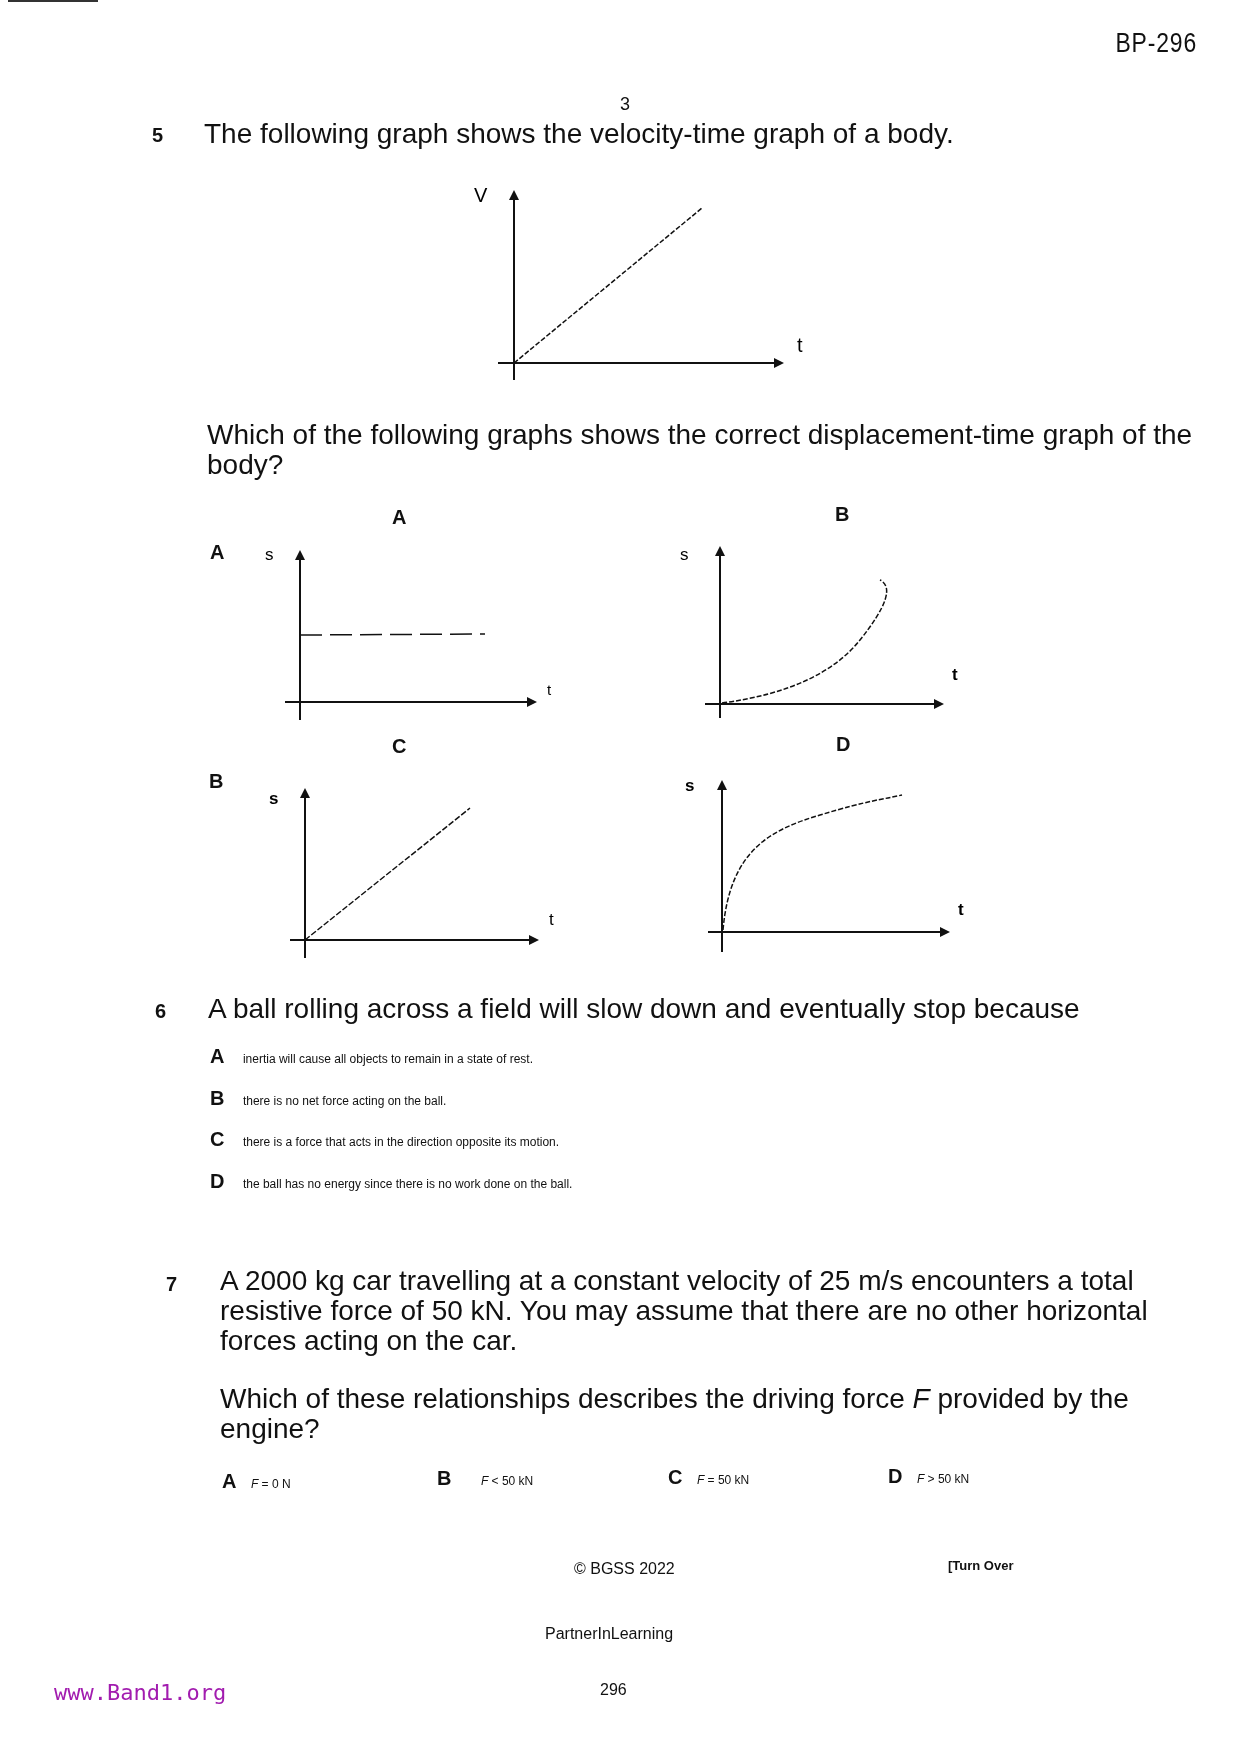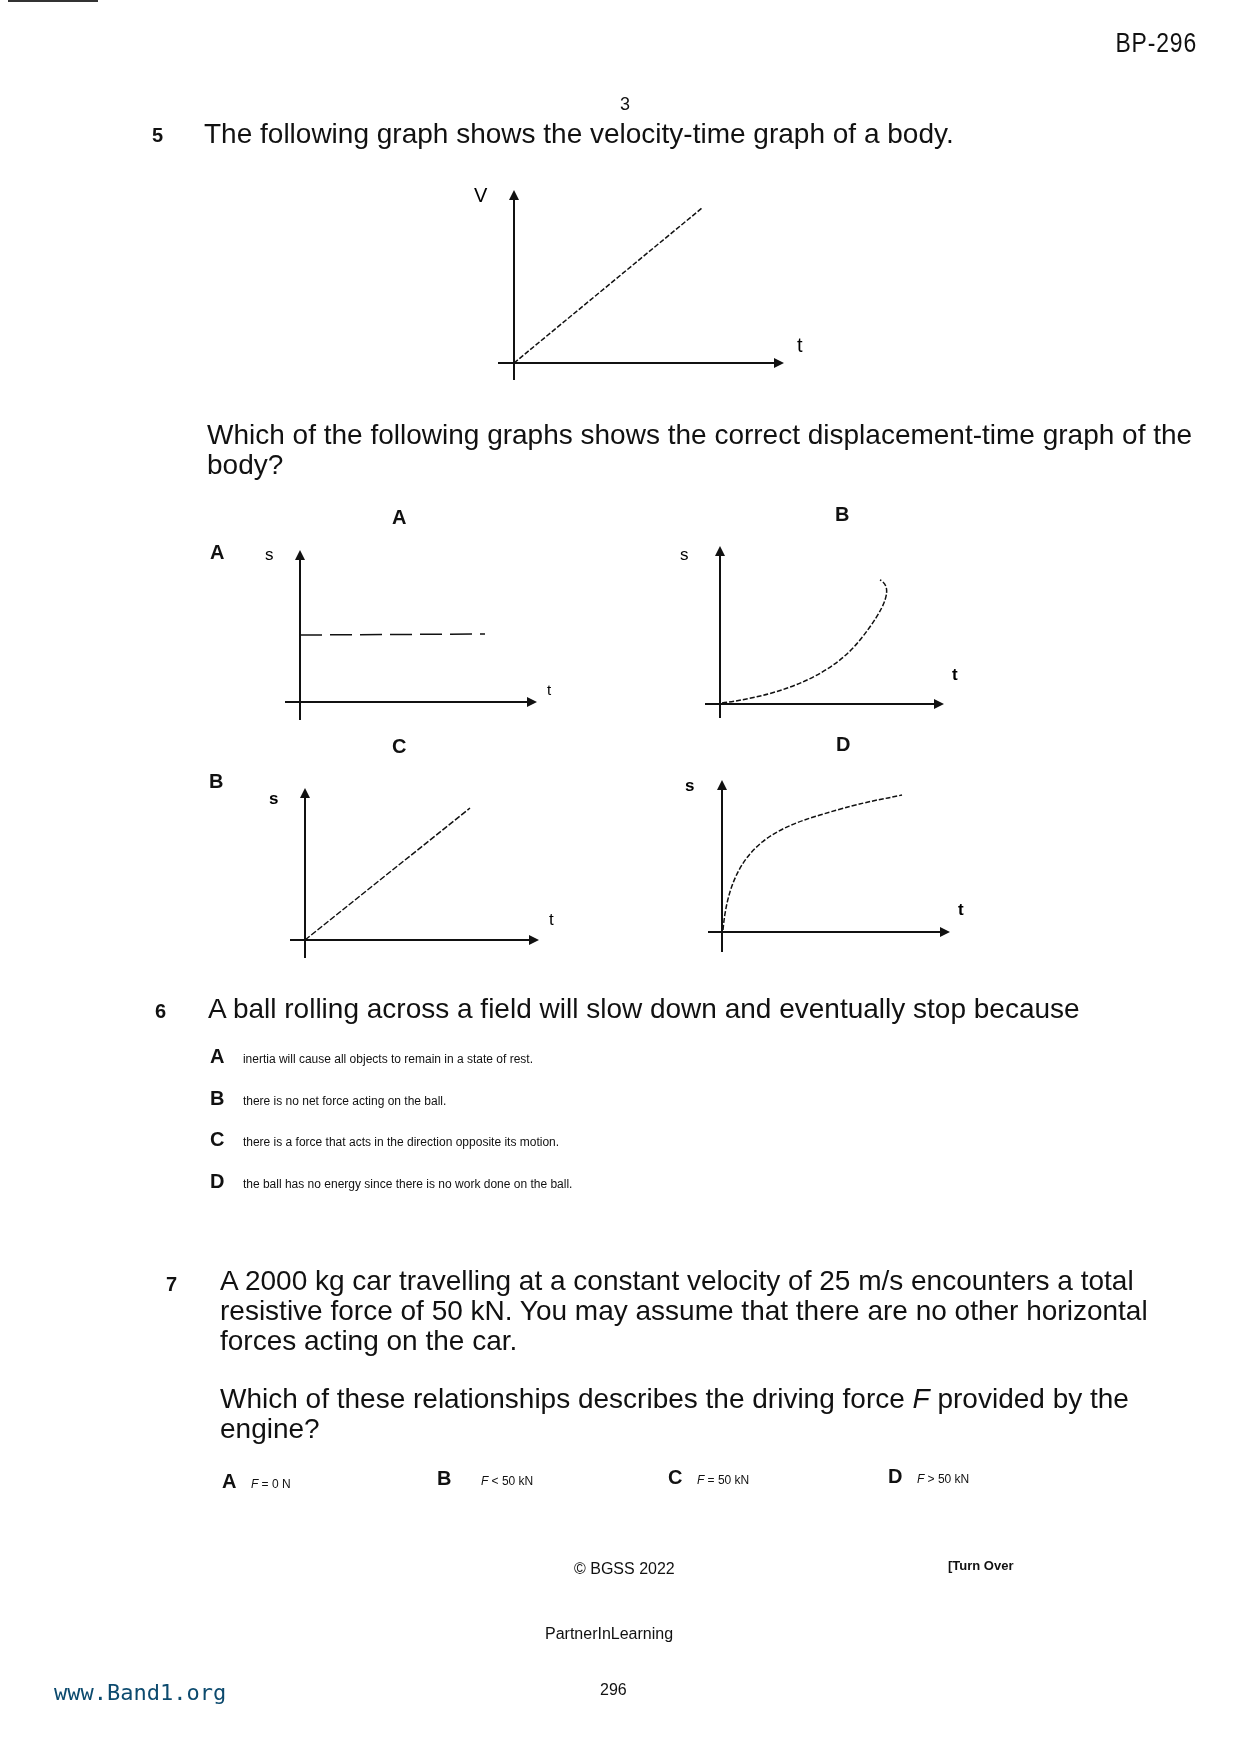--- a/index.html
+++ b/index.html
@@ -11,21 +11,21 @@
   .topbar { left: 8px; top: 0; width: 90px; height: 2px; background: #333; }
   .code { right: 42px; top: 28px; font-size: 27px; letter-spacing: 1px; transform: scaleX(0.85); transform-origin: right; }
   .pagenum { left: 620px; top: 94px; font-size: 18px; }
   .qnum { font-size: 20px; font-weight: bold; }
   .qtext { font-size: 28px; line-height: 30px; }
   .letter { font-weight: bold; font-size: 20px; }
   .opt { font-size: 12px; }
   .graphlabel { font-weight: bold; font-size: 20px; }
   svg text { font-family: "Liberation Sans", sans-serif; }
   .footer-small { font-size: 16px; }
-  .watermark { font-family: "DejaVu Sans Mono", monospace; font-size: 22px; color: #0c4a6e; }
+  .watermark { font-family: "DejaVu Sans Mono", monospace; font-size: 22px; color: #a21caf; }
 </style>
 </head>
 <body>
 
 <div class="abs topbar"></div>
 
 <div class="abs code">BP-296</div>
 <div class="abs pagenum">3</div>
 
 <div class="abs qnum" style="left:152px; top:124px;">5</div>

